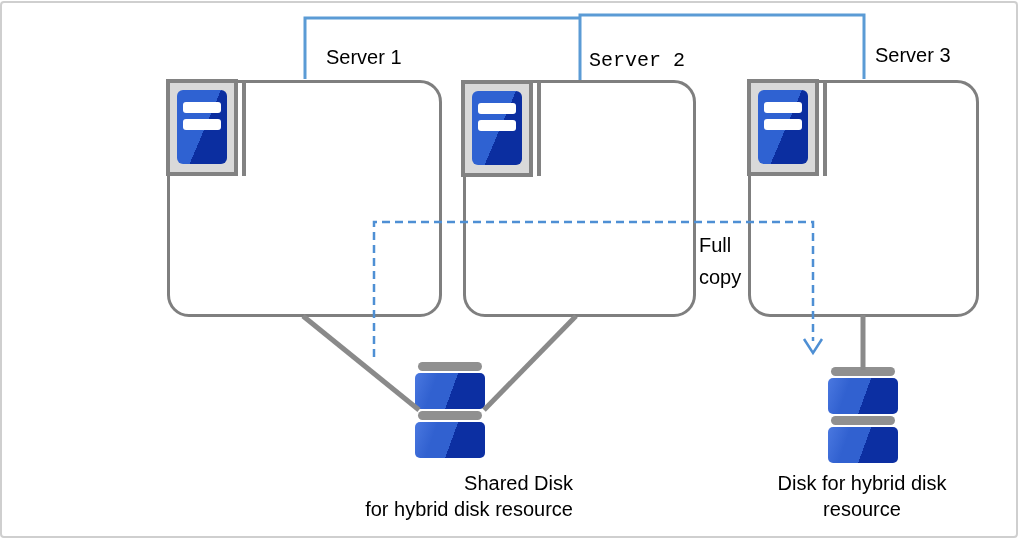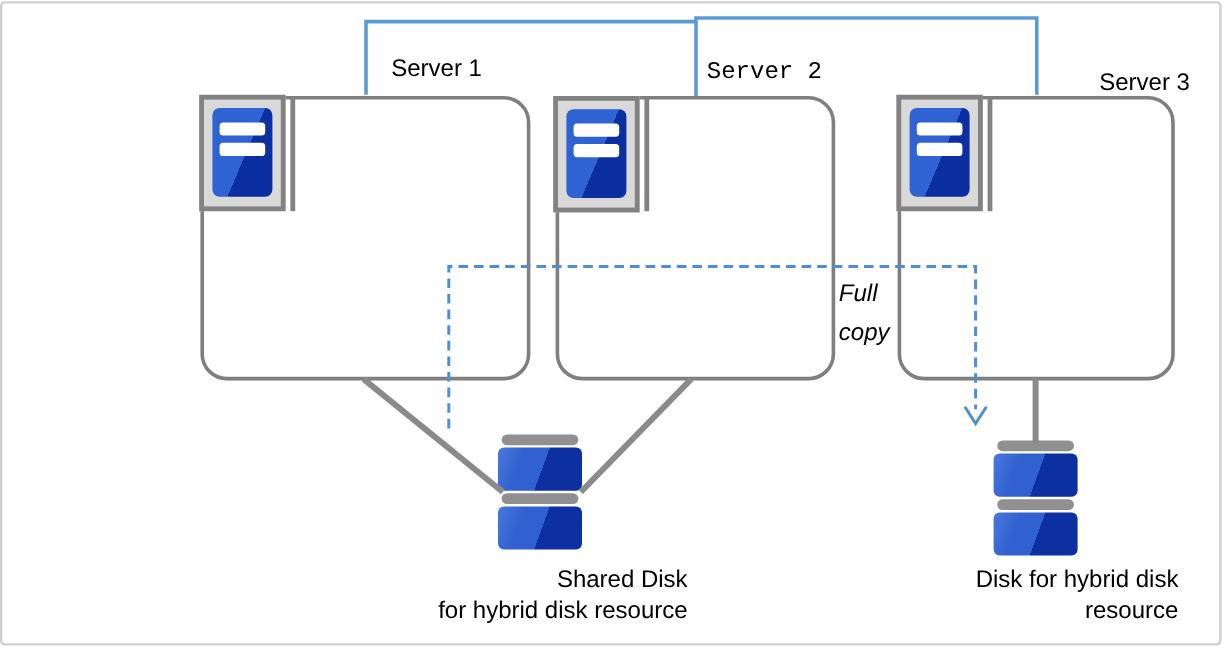--- a/index.html
+++ b/index.html
@@ -53,24 +53,24 @@
   #disk-right{left:828px;top:367px;}
   .disk-cap{height:9px;margin:0 3px;background:#909090;border-radius:5px;}
   .disk-platter{
     height:36px;margin:2px 0;border-radius:5px;
     background:linear-gradient(110deg,#4a78e0 0%,#3161d0 28%,#3161d0 52%,#0c2fa2 52%,#0c2fa2 100%);
   }
   
   .lbl{position:absolute;font-size:20px;line-height:26px;white-space:pre-line;}
   #lbl-s1{left:326px;top:32px;margin-top:12px;}
   #lbl-s2{left:589px;top:48px;font-family:Liberation Mono, monospace;}
-  #lbl-s3{left:875px;top:56px;margin-left:41px;}
-  #lbl-fullcopy{left:699px;top:229px;width:66px;line-height:32px;white-space:normal;font-style:italic;}
+  #lbl-s3{left:875px;top:42px;}
+  #lbl-fullcopy{left:699px;top:229px;width:66px;line-height:32px;white-space:normal;}
   #lbl-shared{left:333px;top:470px;width:240px;text-align:right;}
-  #lbl-right{left:742px;top:470px;width:240px;text-align:right;}
+  #lbl-right{left:742px;top:470px;width:240px;text-align:center;}
   
   #lines{position:absolute;left:0;top:0;pointer-events:none;}
 </style>
 </head>
 <body>
 
 <div class="frame"></div>
 
 <div class="server-box" id="box1"></div>
 <div class="server-box" id="box2"></div>

